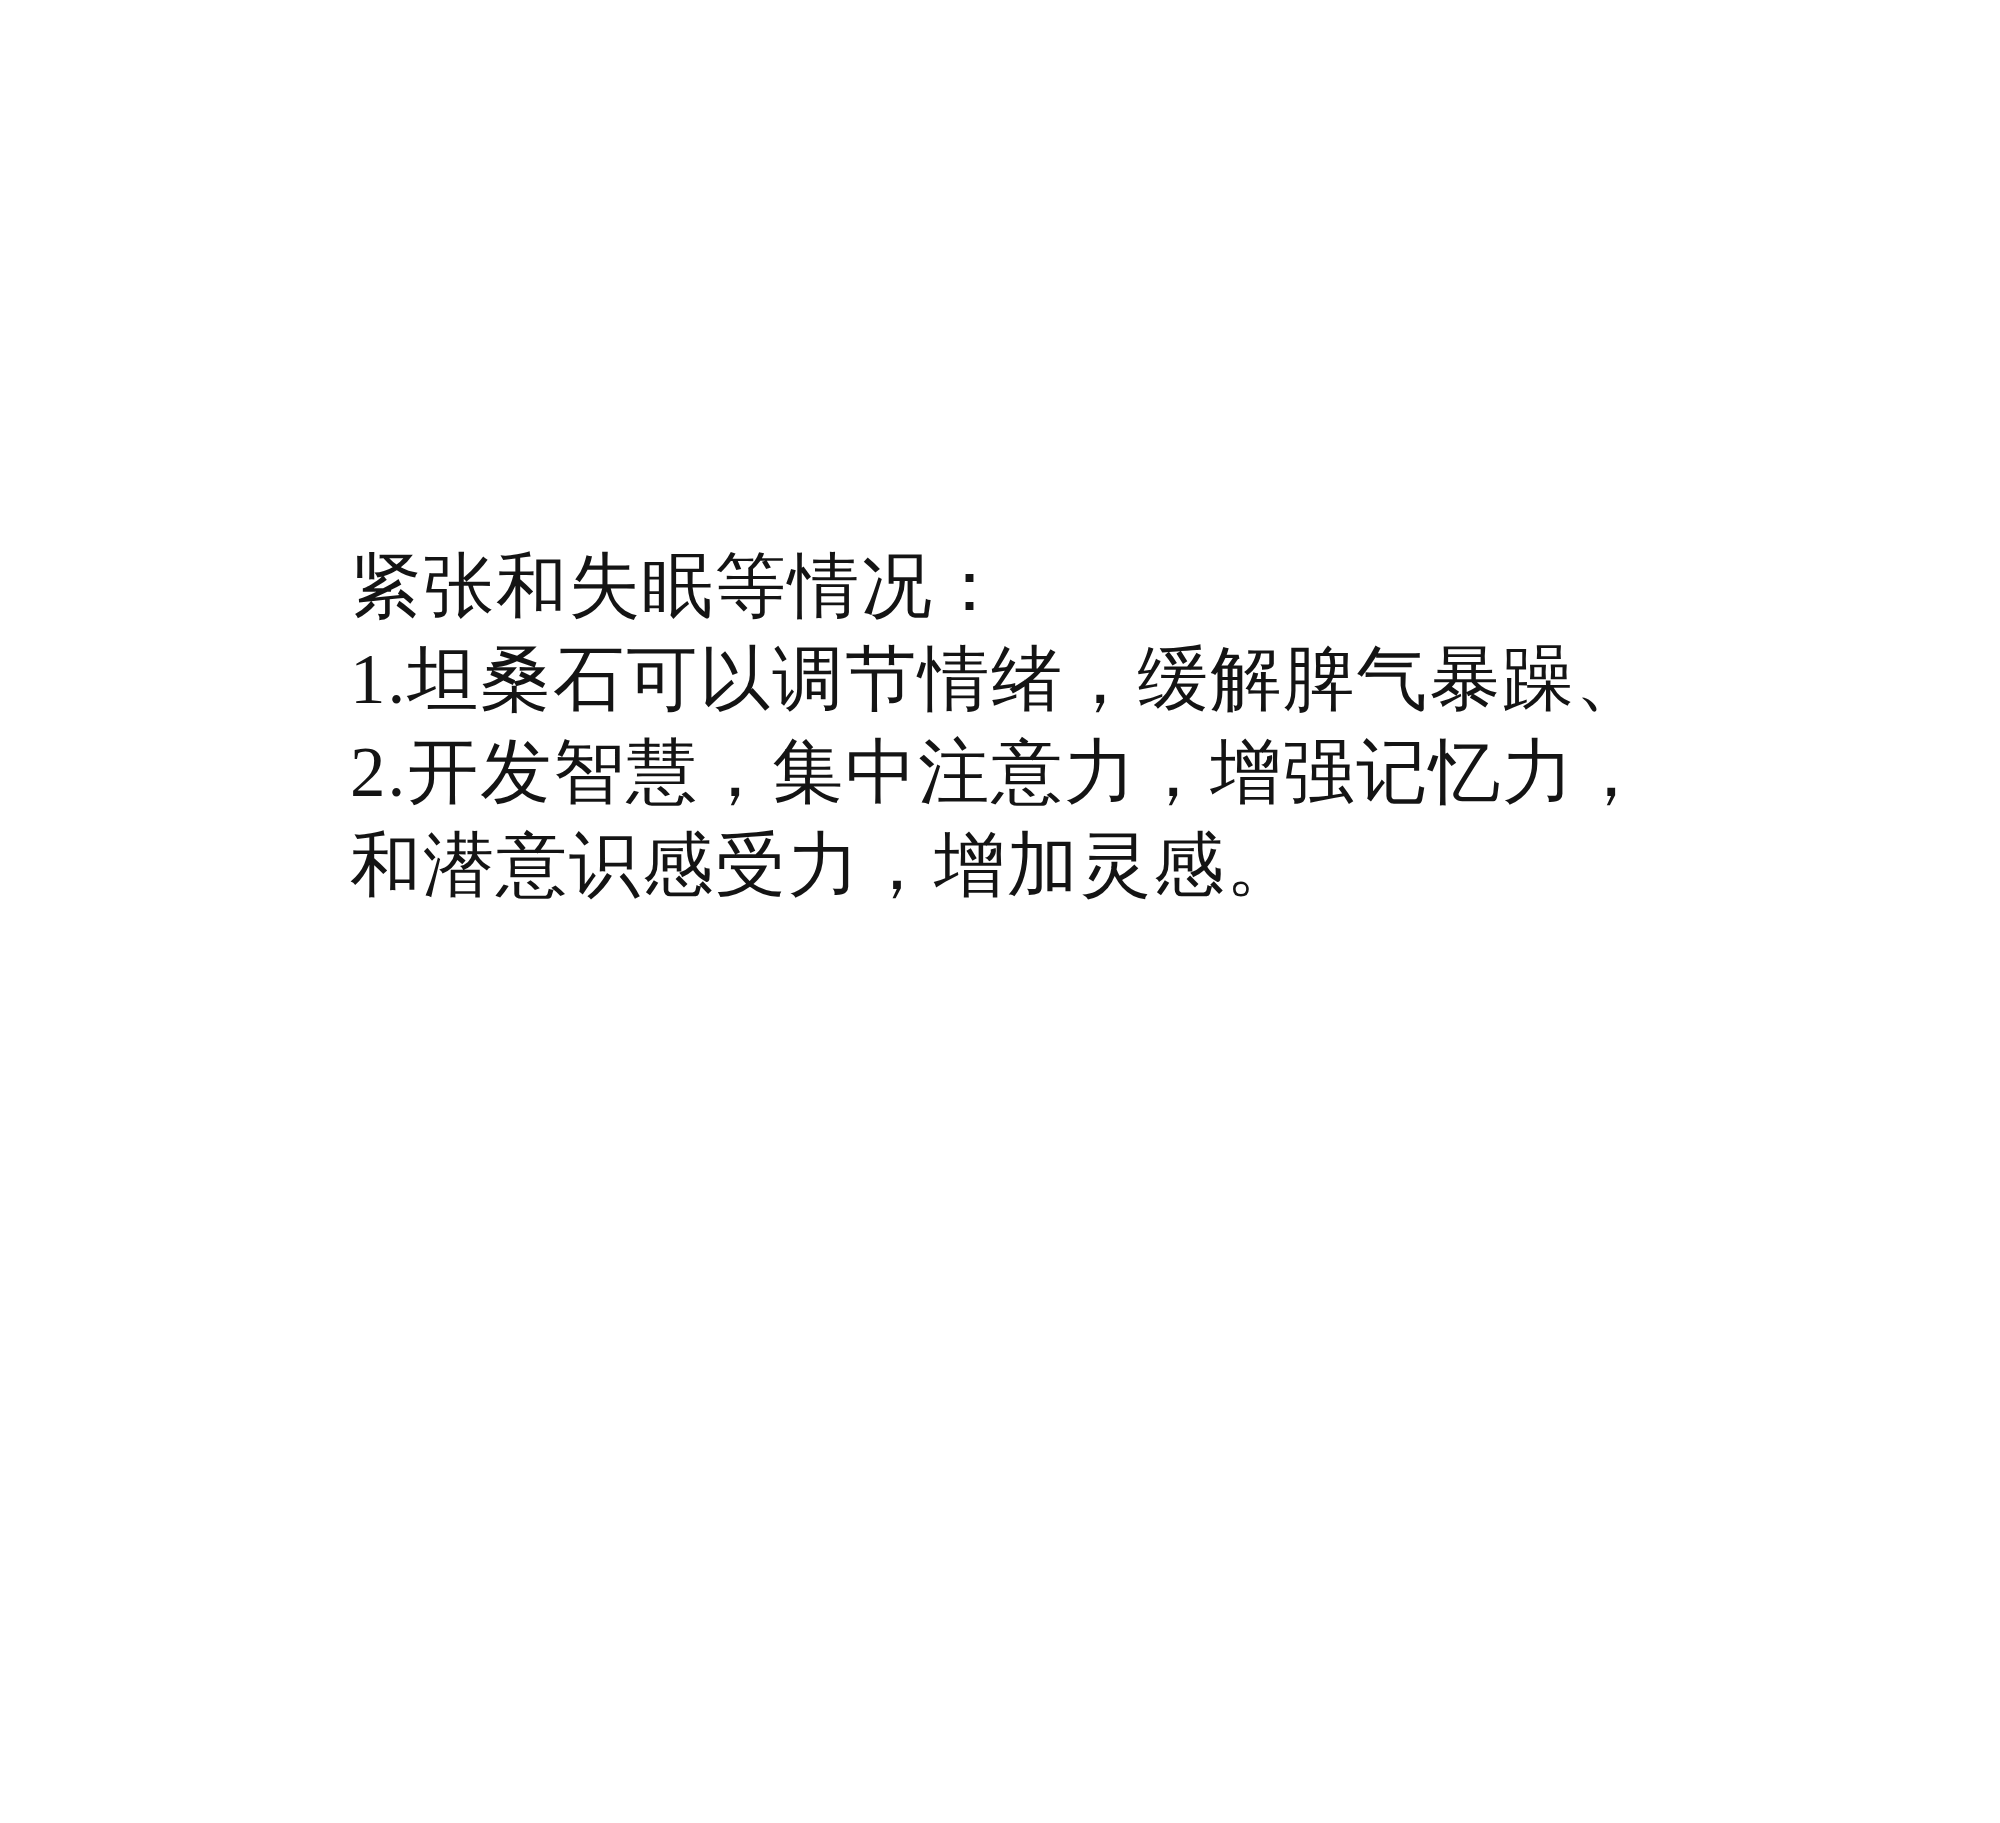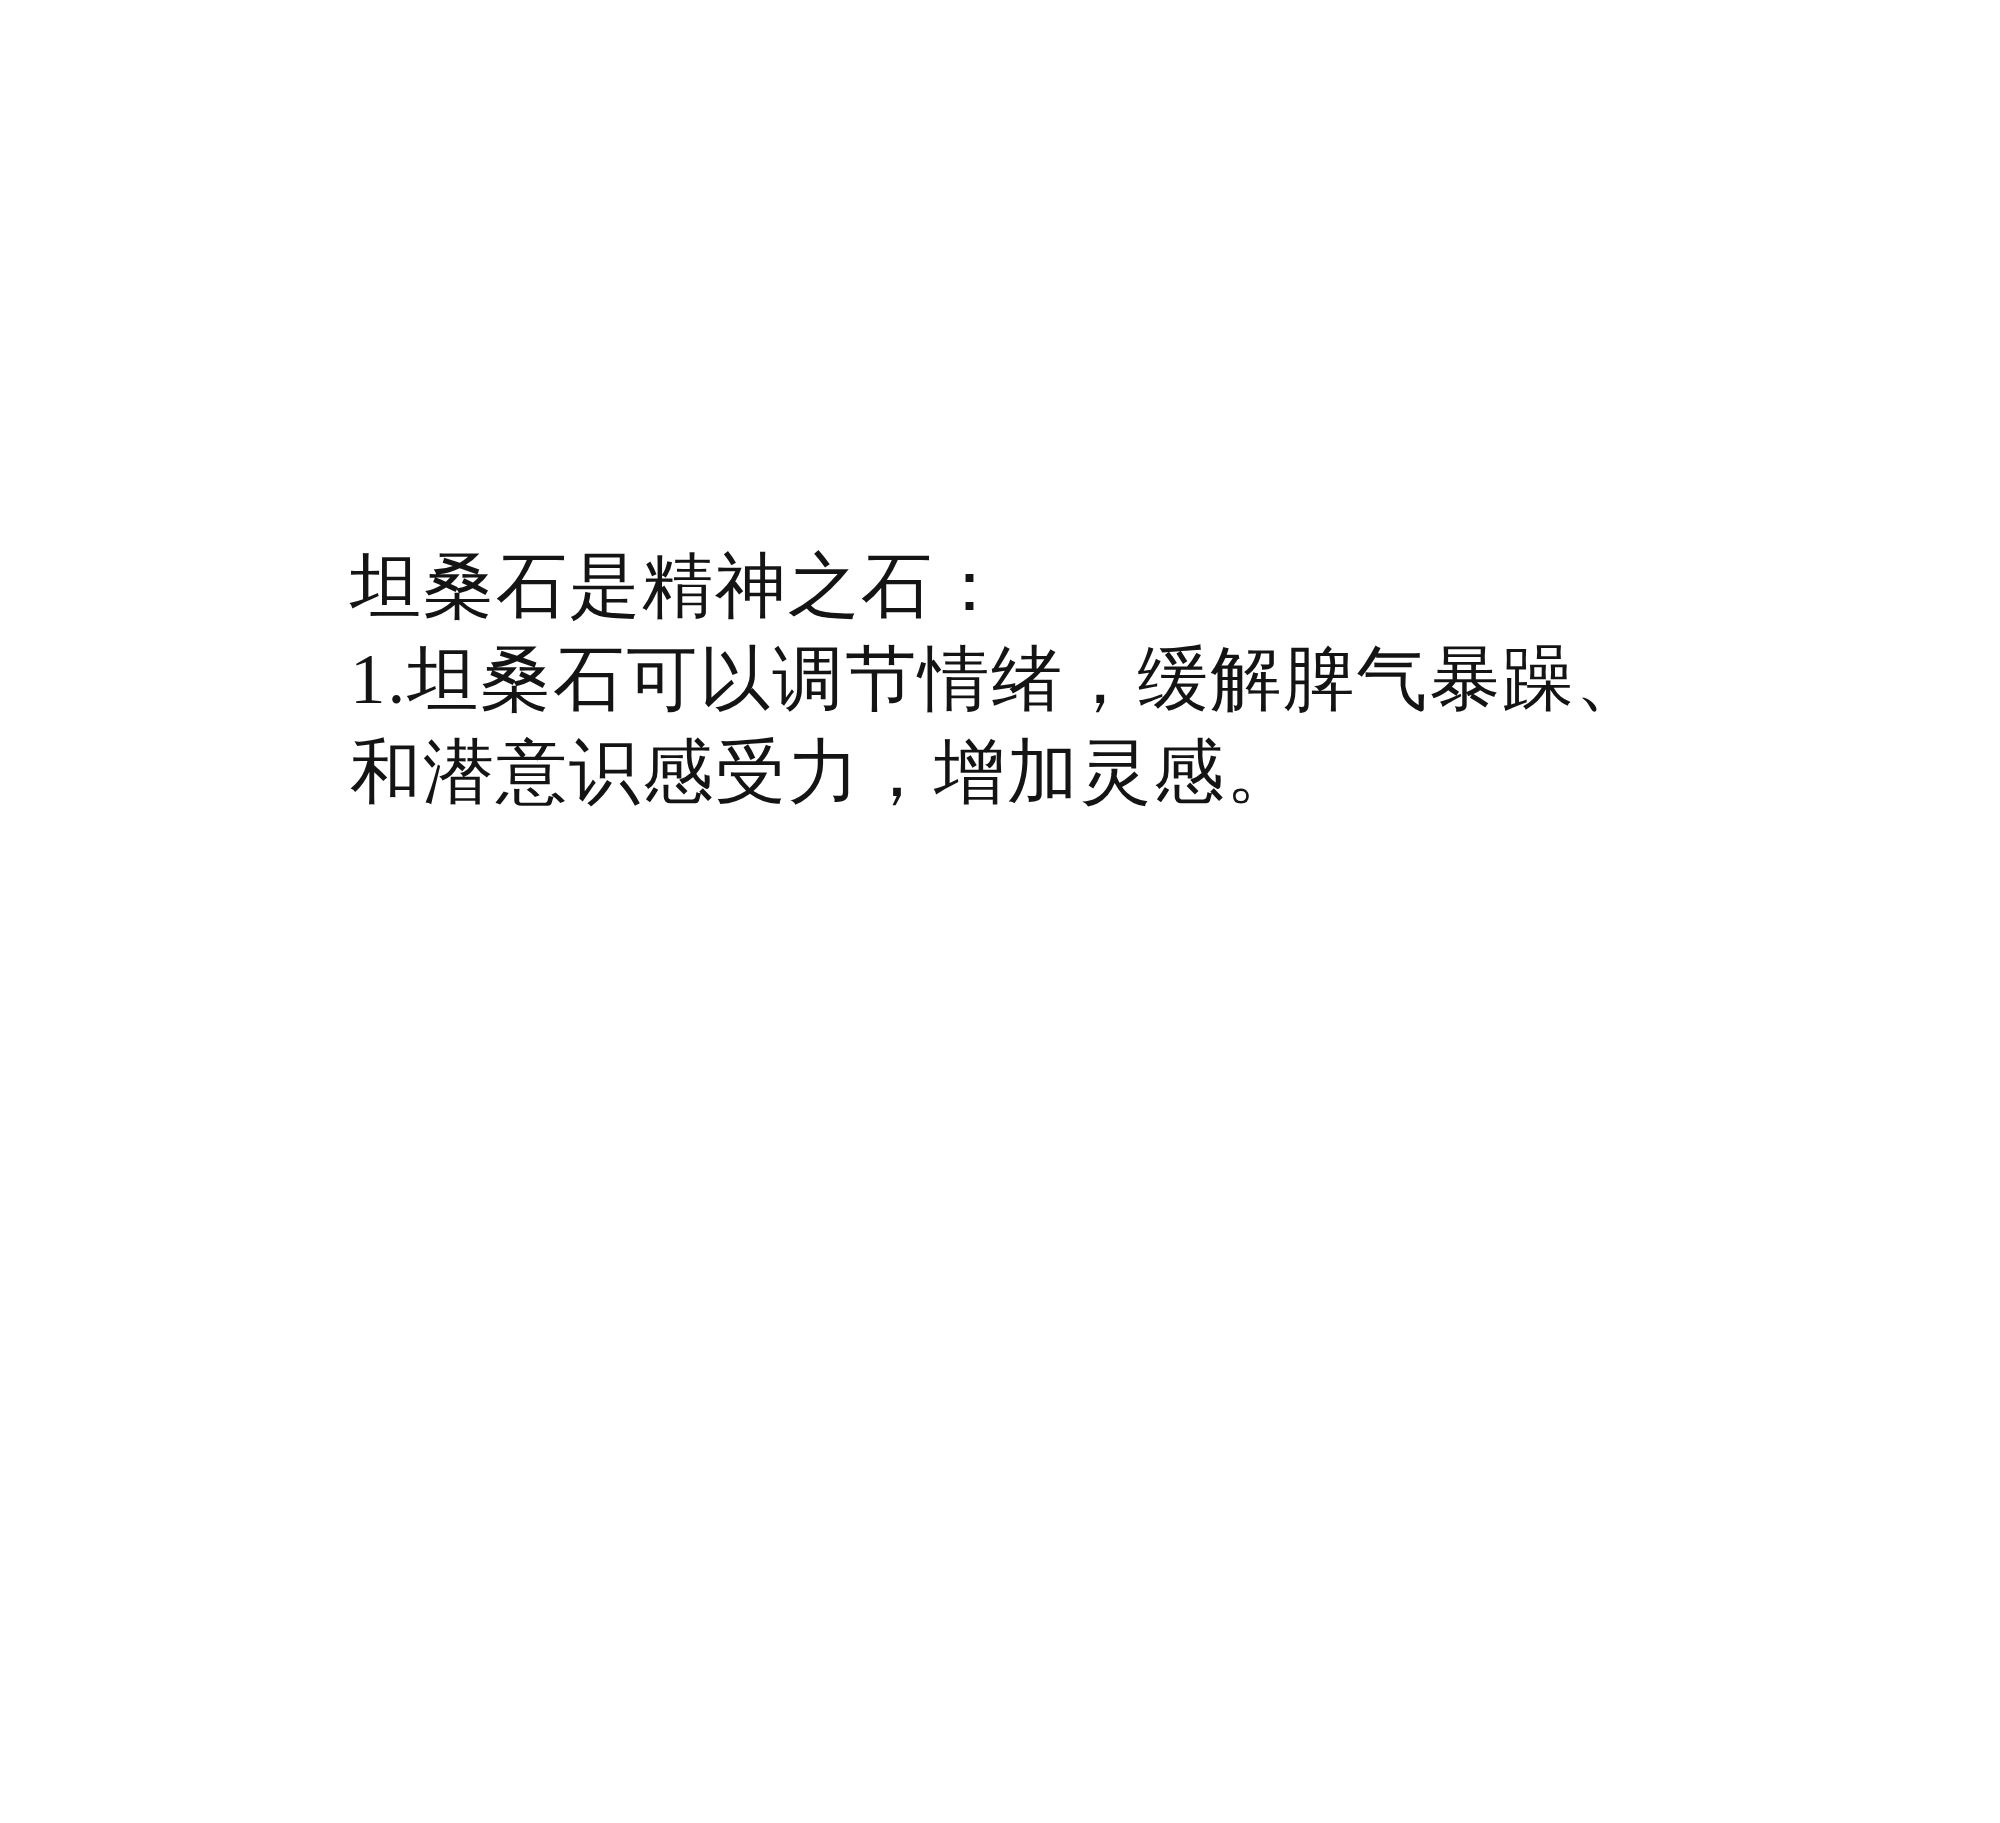--- a/index.html
+++ b/index.html
@@ -32,17 +32,18 @@
   }
   .text-line {
     white-space: nowrap;
   }
 </style>
 </head>
 <body>
 
 <div class="page">
   <div class="text-block">
-    <div class="text-line">坦桑石是精神之石：</div>
+    <div class="text-line">紧张和失眠等情况：</div>
     <div class="text-line">1.坦桑石可以调节情绪，缓解脾气暴躁、</div>
+    <div class="text-line">2.开发智慧，集中注意力，增强记忆力，</div>
     <div class="text-line">和潜意识感受力，增加灵感。</div>
   </div>
 </div>
 
 </body></html>

